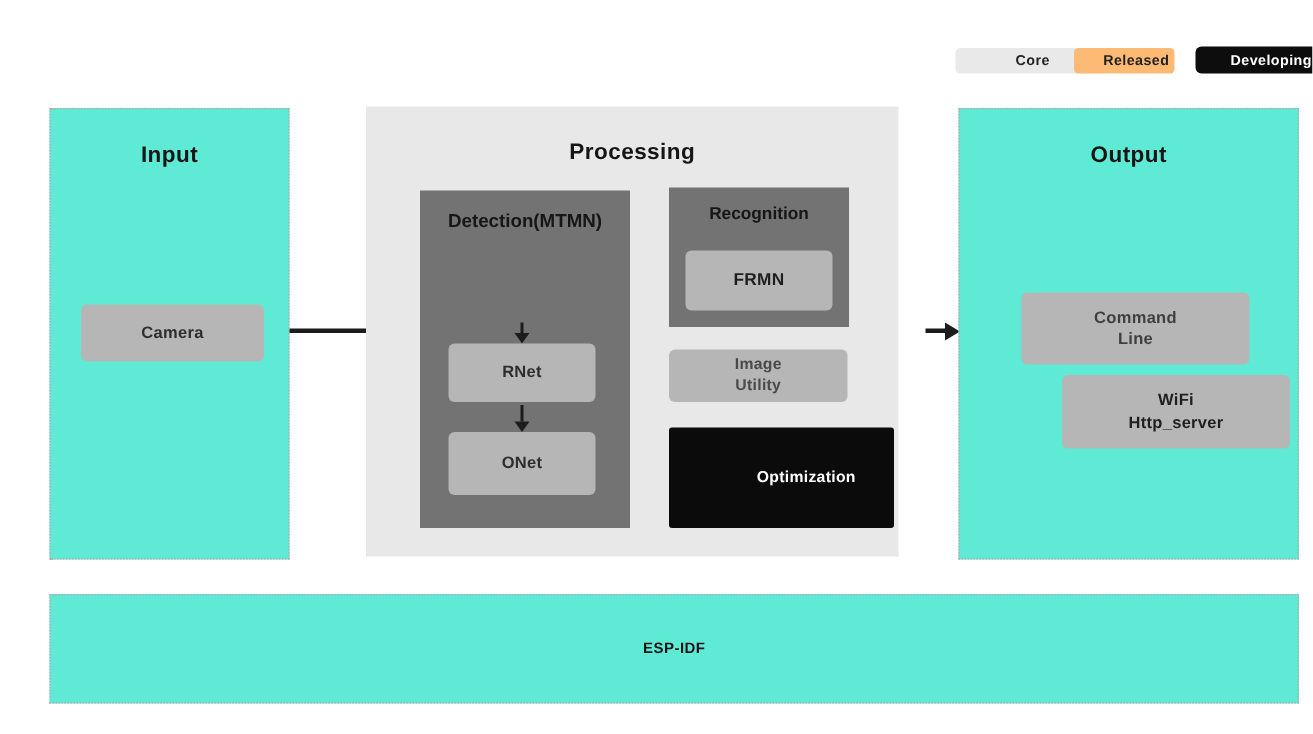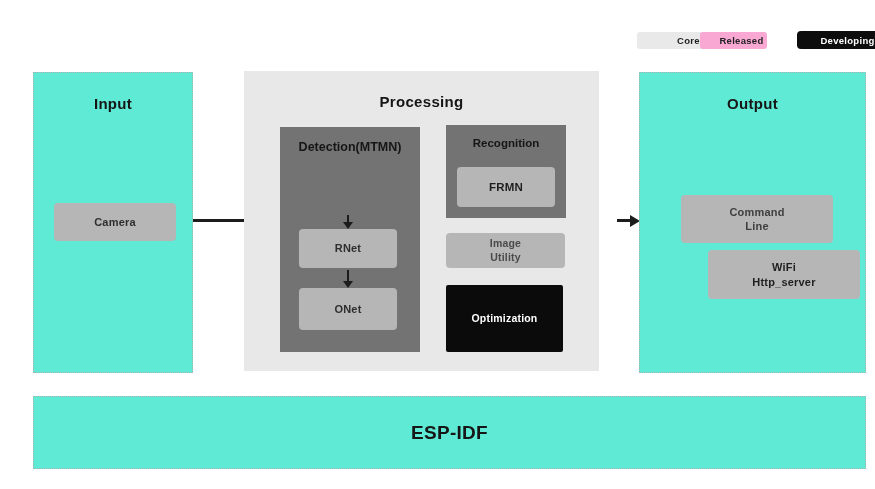--- a/index.html
+++ b/index.html
@@ -22,21 +22,21 @@
     border-radius: 3px;
     display: flex;
     align-items: center;
     justify-content: center;
     font-size: 9.5px;
     letter-spacing: 0.3px;
     color: #222222;
     padding-left: 16px;
   }
   .badge-core      { left: 637px; width: 71px; background: #e9e9e9; }
-  .badge-released  { left: 700px; width: 51px; background: #f9a8d4; }
+  .badge-released  { left: 716px; width: 51px; background: #fdba74; }
   .badge-developing{ left: 797px; top: 31px; width: 69px; height: 18px;
                      background: #0d0d0d; color: #ffffff; border-radius: 4px; }
 
   
   .panel {
     position: absolute;
     background: #5eead4;
     border: 1px dotted #aeaeae;
     box-sizing: border-box;
   }
@@ -52,21 +52,21 @@
     font-size: 15px;
     letter-spacing: 0.3px;
     color: #161616;
   }
   .espidf-title {
     position: absolute;
     left: 0; top: 0; right: 0; bottom: 0;
     display: flex;
     align-items: center;
     justify-content: center;
-    font-size: 19px;
+    font-size: 10px;
     letter-spacing: 0.3px;
     color: #161616;
   }
 
   
   .proc {
     position: absolute;
     left: 244px; top: 71px;
     width: 355px; height: 300px;
     background: #e8e8e8;
@@ -99,21 +99,21 @@
     white-space: pre-line;
     letter-spacing: 0.2px;
   }
   .node-camera { left: 20px;  top: 130px; width: 122px; height: 38px; }
   .node-pnet   { left: 19px;  top: 41px;  width: 98px;  height: 45px; }
   .node-rnet   { left: 19px;  top: 102px; width: 98px;  height: 39px; }
   .node-onet   { left: 19px;  top: 161px; width: 98px;  height: 42px; }
   .node-frmn   { left: 11px;  top: 42px;  width: 98px;  height: 40px; font-size: 11.5px; color: #1f1f1f; }
   .node-imgutil{ left: 202px; top: 162px; width: 119px; height: 35px; font-size: 10.5px; color: #4a4a4a; }
   .node-opt    { left: 202px; top: 214px; width: 117px; height: 67px;
-                 background: #0b0b0b; color: #ffffff; border-radius: 2px; font-size: 10.5px; }
+                 background: #0b0b0b; color: #ffffff; border-radius: 2px; font-size: 10.5px; padding-left: 33px; }
   .node-cmd    { left: 41px;  top: 91px;  width: 152px; height: 48px; color: #3f3f3f; margin-top: 31px; }
   .node-wifi   { left: 41px;  top: 177px; width: 152px; height: 49px; color: #1f1f1f; margin-left: 27px; }
 
   
   .harrow { position: absolute; background: #1c1c1c; height: 3px; }
   .harrow::after {
     content: "";
     position: absolute;
     right: -10px; top: 50%;
     transform: translateY(-50%);

